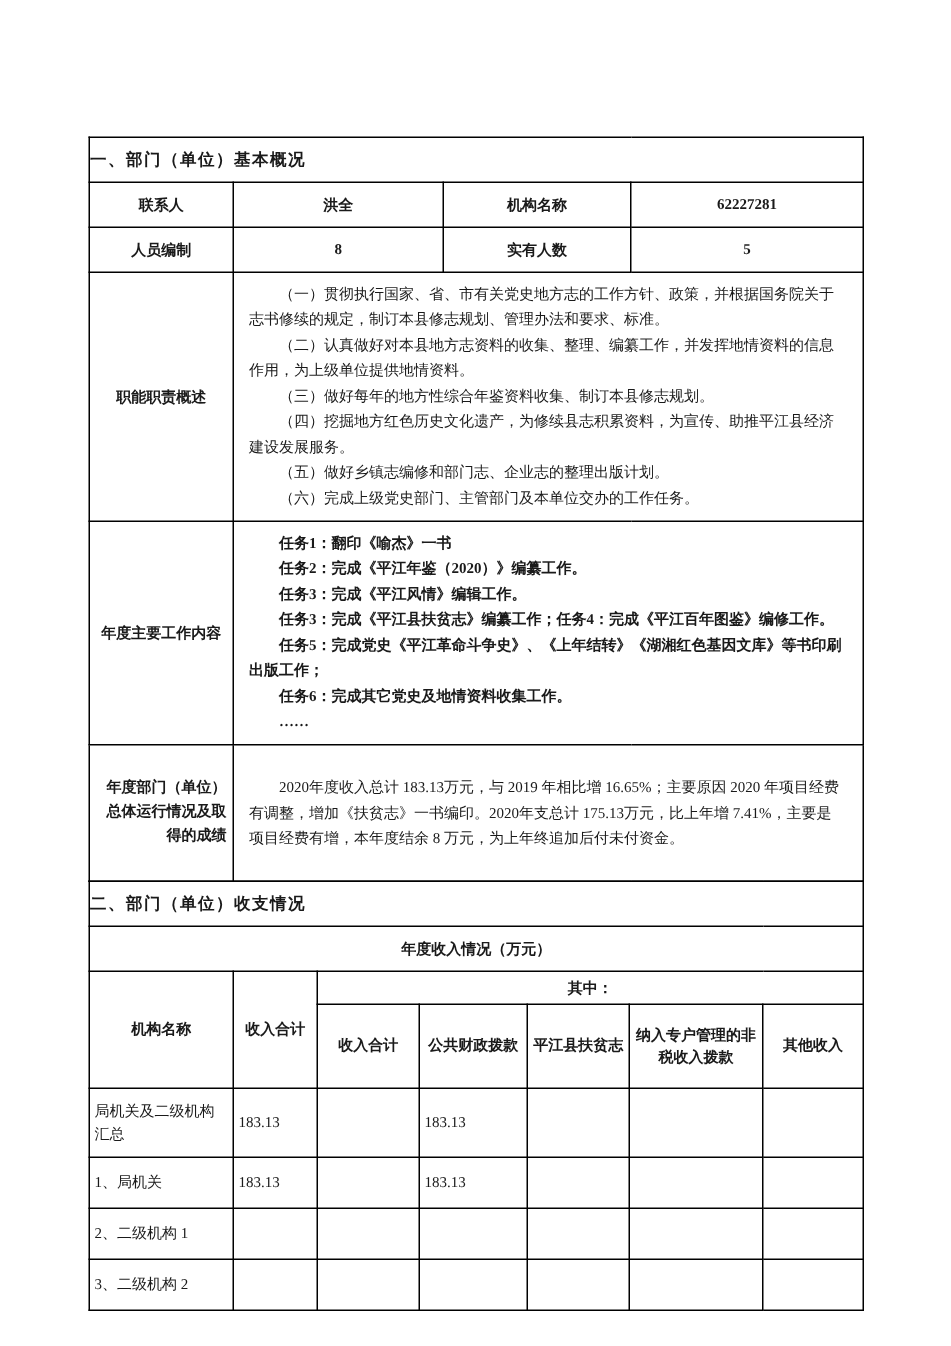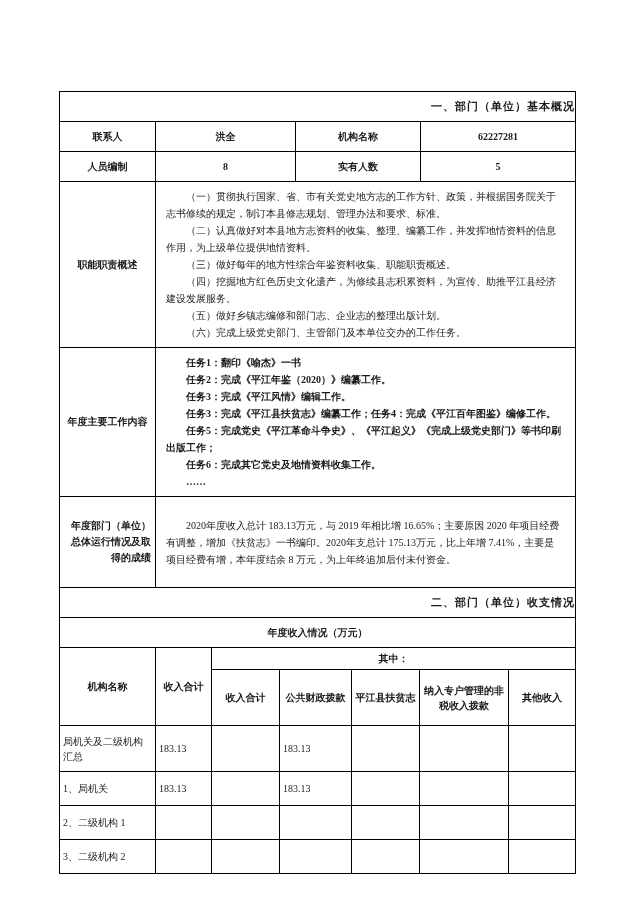--- a/index.html
+++ b/index.html
@@ -12,21 +12,21 @@
   .doc { position: absolute; left: 59px; top: 91px; width: 516px; }
   table { border-collapse: collapse; width: 516px; table-layout: fixed; }
   td {
     border: 1px solid #000;
     font-size: 10px;
     vertical-align: middle;
     overflow: hidden;
   }
   .t2 { margin-top: -1px; }
   .section-title {
-    height: 30px; text-align: right; font-weight: bold; font-size: 11px;
+    height: 30px; text-align: left; font-weight: bold; font-size: 11px;
     letter-spacing: 1px;
   }
   .kv-label { height: 30px; text-align: center; font-weight: bold; }
   .kv-value { height: 30px; text-align: center; font-weight: bold; }
   .row-label { text-align: center; font-weight: bold; padding: 2px; }
   .row-label-left { text-align: right; font-weight: bold; padding: 21px 4px; line-height: 1.6; }
   .content-cell { padding: 6px 12px 6px 10px; vertical-align: middle; }
   .content-cell p { text-indent: 2em; line-height: 1.7; font-size: 10px; }
   .duties-cell { height: 160px; }
   .work-cell { height: 148px; font-weight: bold; }
@@ -66,34 +66,34 @@
       <td class="kv-label">人员编制</td>
       <td class="kv-value">8</td>
       <td class="kv-label">实有人数</td>
       <td class="kv-value">5</td>
     </tr>
     <tr>
       <td class="row-label">职能职责概述</td>
       <td colspan="3" class="content-cell duties-cell">
         <p>（一）贯彻执行国家、省、市有关党史地方志的工作方针、政策，并根据国务院关于志书修续的规定，制订本县修志规划、管理办法和要求、标准。</p>
         <p>（二）认真做好对本县地方志资料的收集、整理、编纂工作，并发挥地情资料的信息作用，为上级单位提供地情资料。</p>
-        <p>（三）做好每年的地方性综合年鉴资料收集、职能职责概述。</p>
+        <p>（三）做好每年的地方性综合年鉴资料收集、制订本县修志规划。</p>
         <p>（四）挖掘地方红色历史文化遗产，为修续县志积累资料，为宣传、助推平江县经济建设发展服务。</p>
         <p>（五）做好乡镇志编修和部门志、企业志的整理出版计划。</p>
         <p>（六）完成上级党史部门、主管部门及本单位交办的工作任务。</p>
       </td>
     </tr>
     <tr>
       <td class="row-label">年度主要工作内容</td>
       <td colspan="3" class="content-cell work-cell">
         <p>任务1：翻印《喻杰》一书</p>
         <p>任务2：完成《平江年鉴（2020）》编纂工作。</p>
         <p>任务3：完成《平江风情》编辑工作。</p>
         <p>任务3：完成《平江县扶贫志》编纂工作；任务4：完成《平江百年图鉴》编修工作。</p>
-        <p>任务5：完成党史《平江革命斗争史》、《平江起义》《完成上级党史部门》等书印刷出版工作；</p>
+        <p>任务5：完成党史《平江革命斗争史》、《上年结转》《湖湘红色基因文库》等书印刷出版工作；</p>
         <p>任务6：完成其它党史及地情资料收集工作。</p>
         <p>……</p>
       </td>
     </tr>
     <tr>
       <td class="row-label-left">年度部门（单位）总体运行情况及取得的成绩</td>
       <td colspan="3" class="content-cell perf-cell">
         <p>2020年度收入总计 183.13万元，与 2019 年相比增 16.65%；主要原因 2020 年项目经费有调整，增加《扶贫志》一书编印。2020年支总计 175.13万元，比上年增 7.41%，主要是项目经费有增，本年度结余 8 万元，为上年终追加后付未付资金。</p>
       </td>
     </tr>

